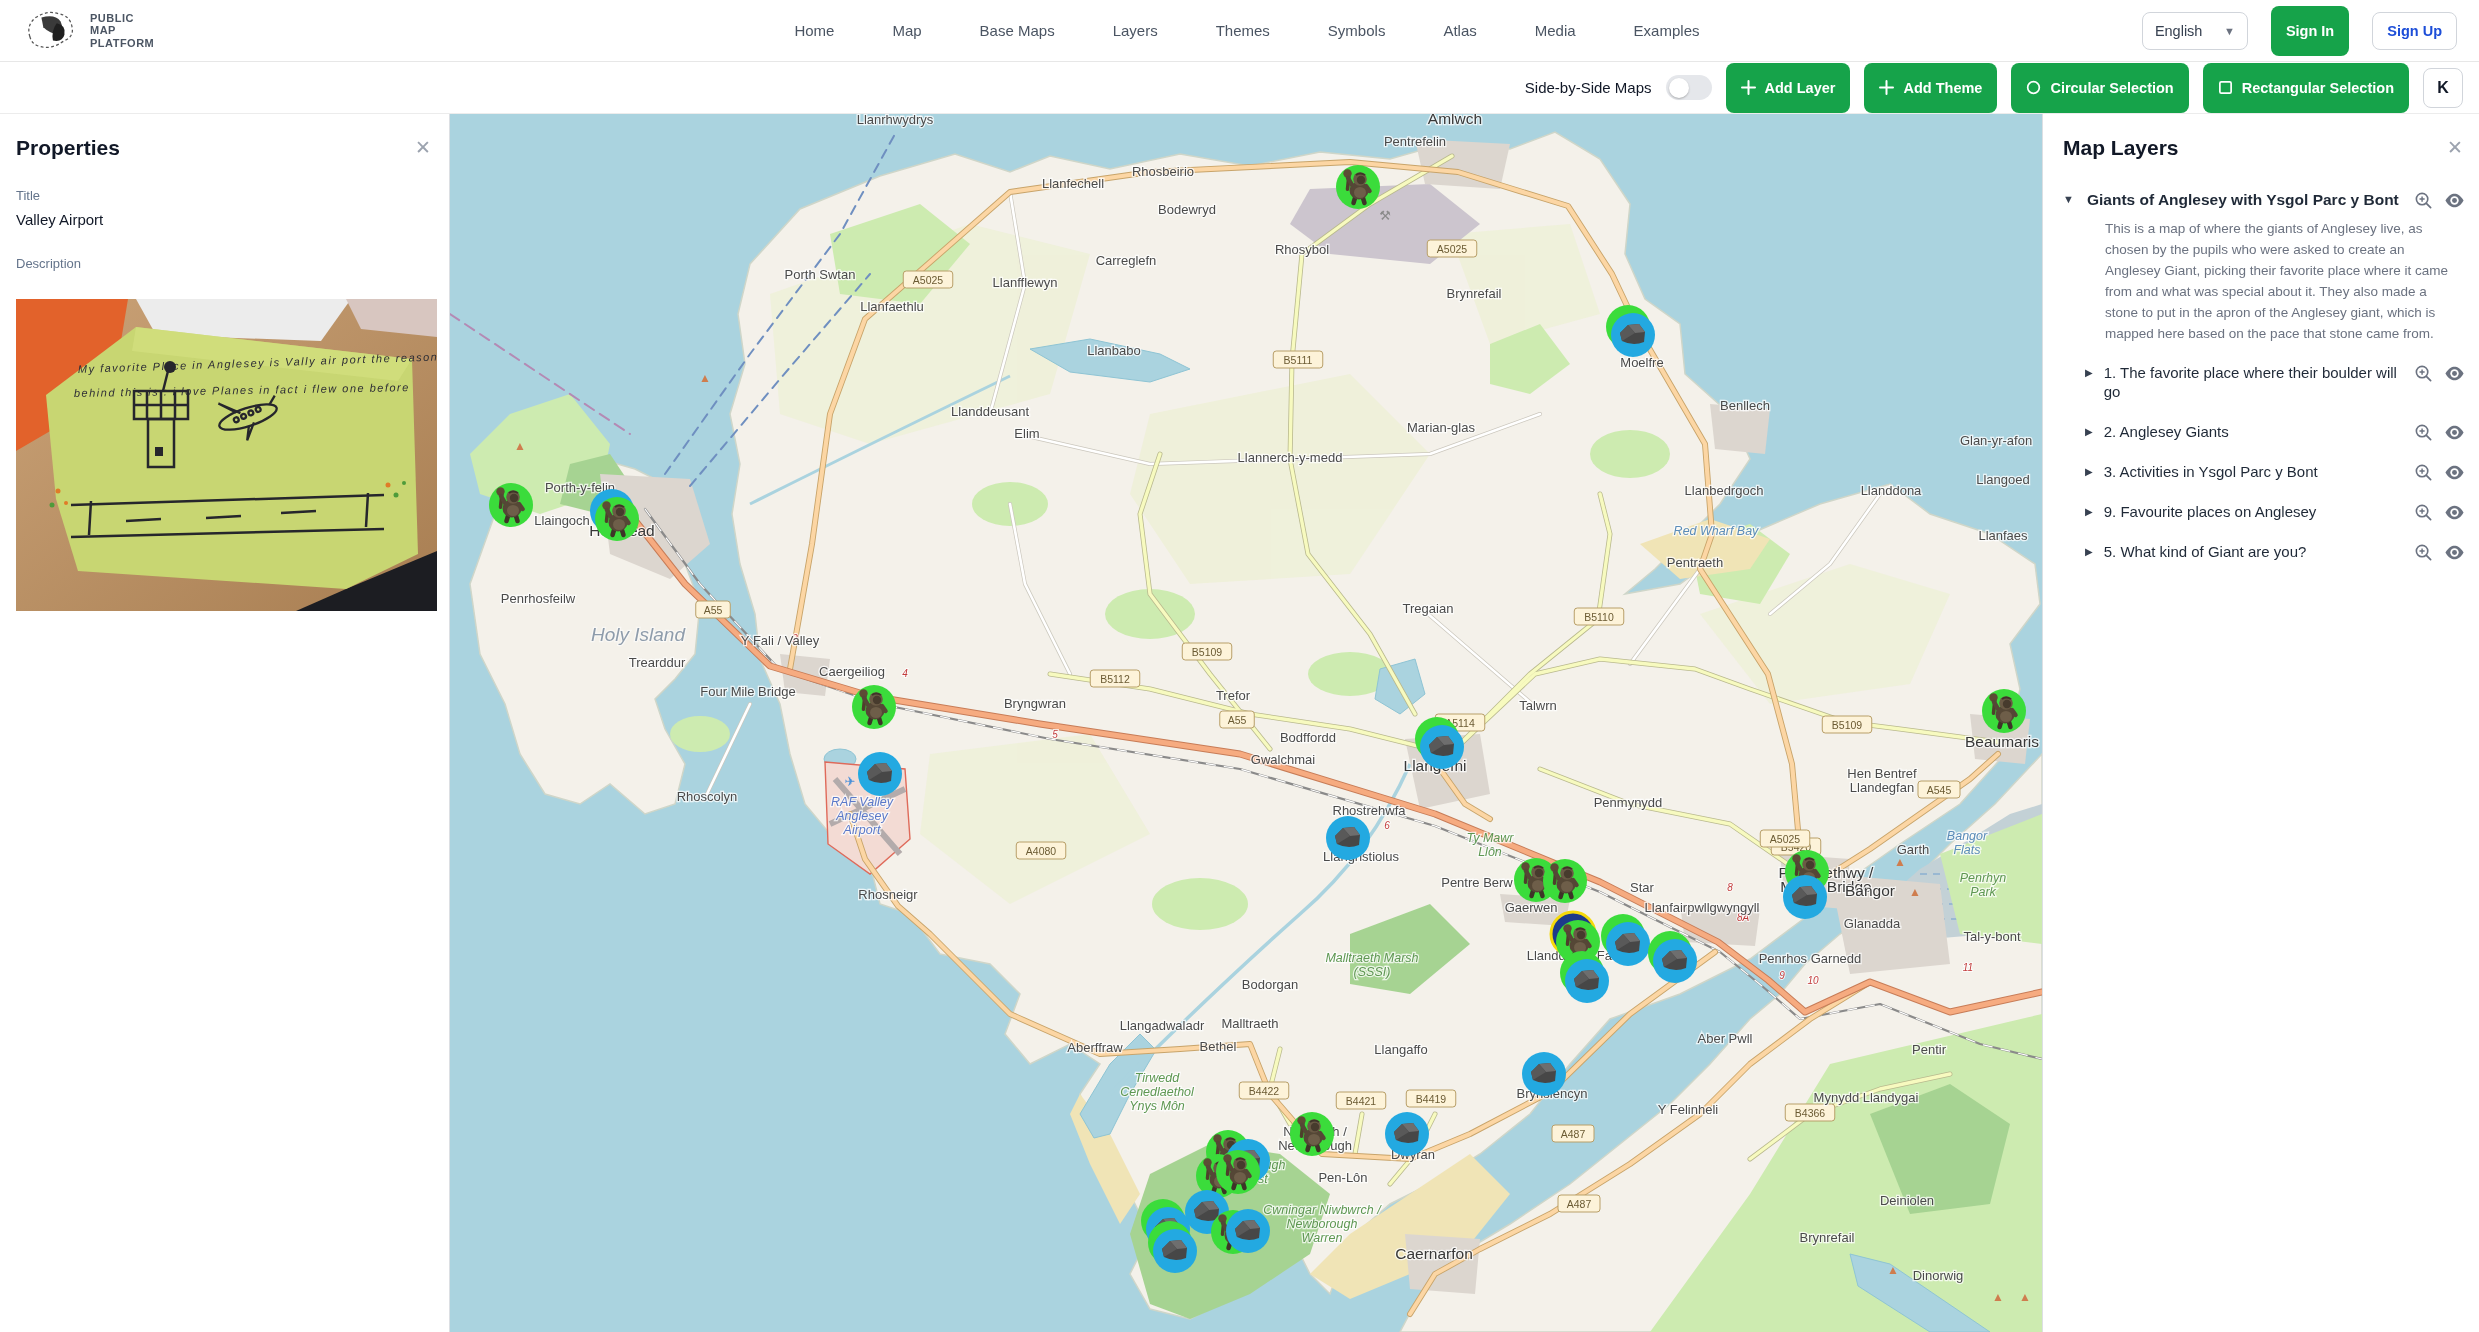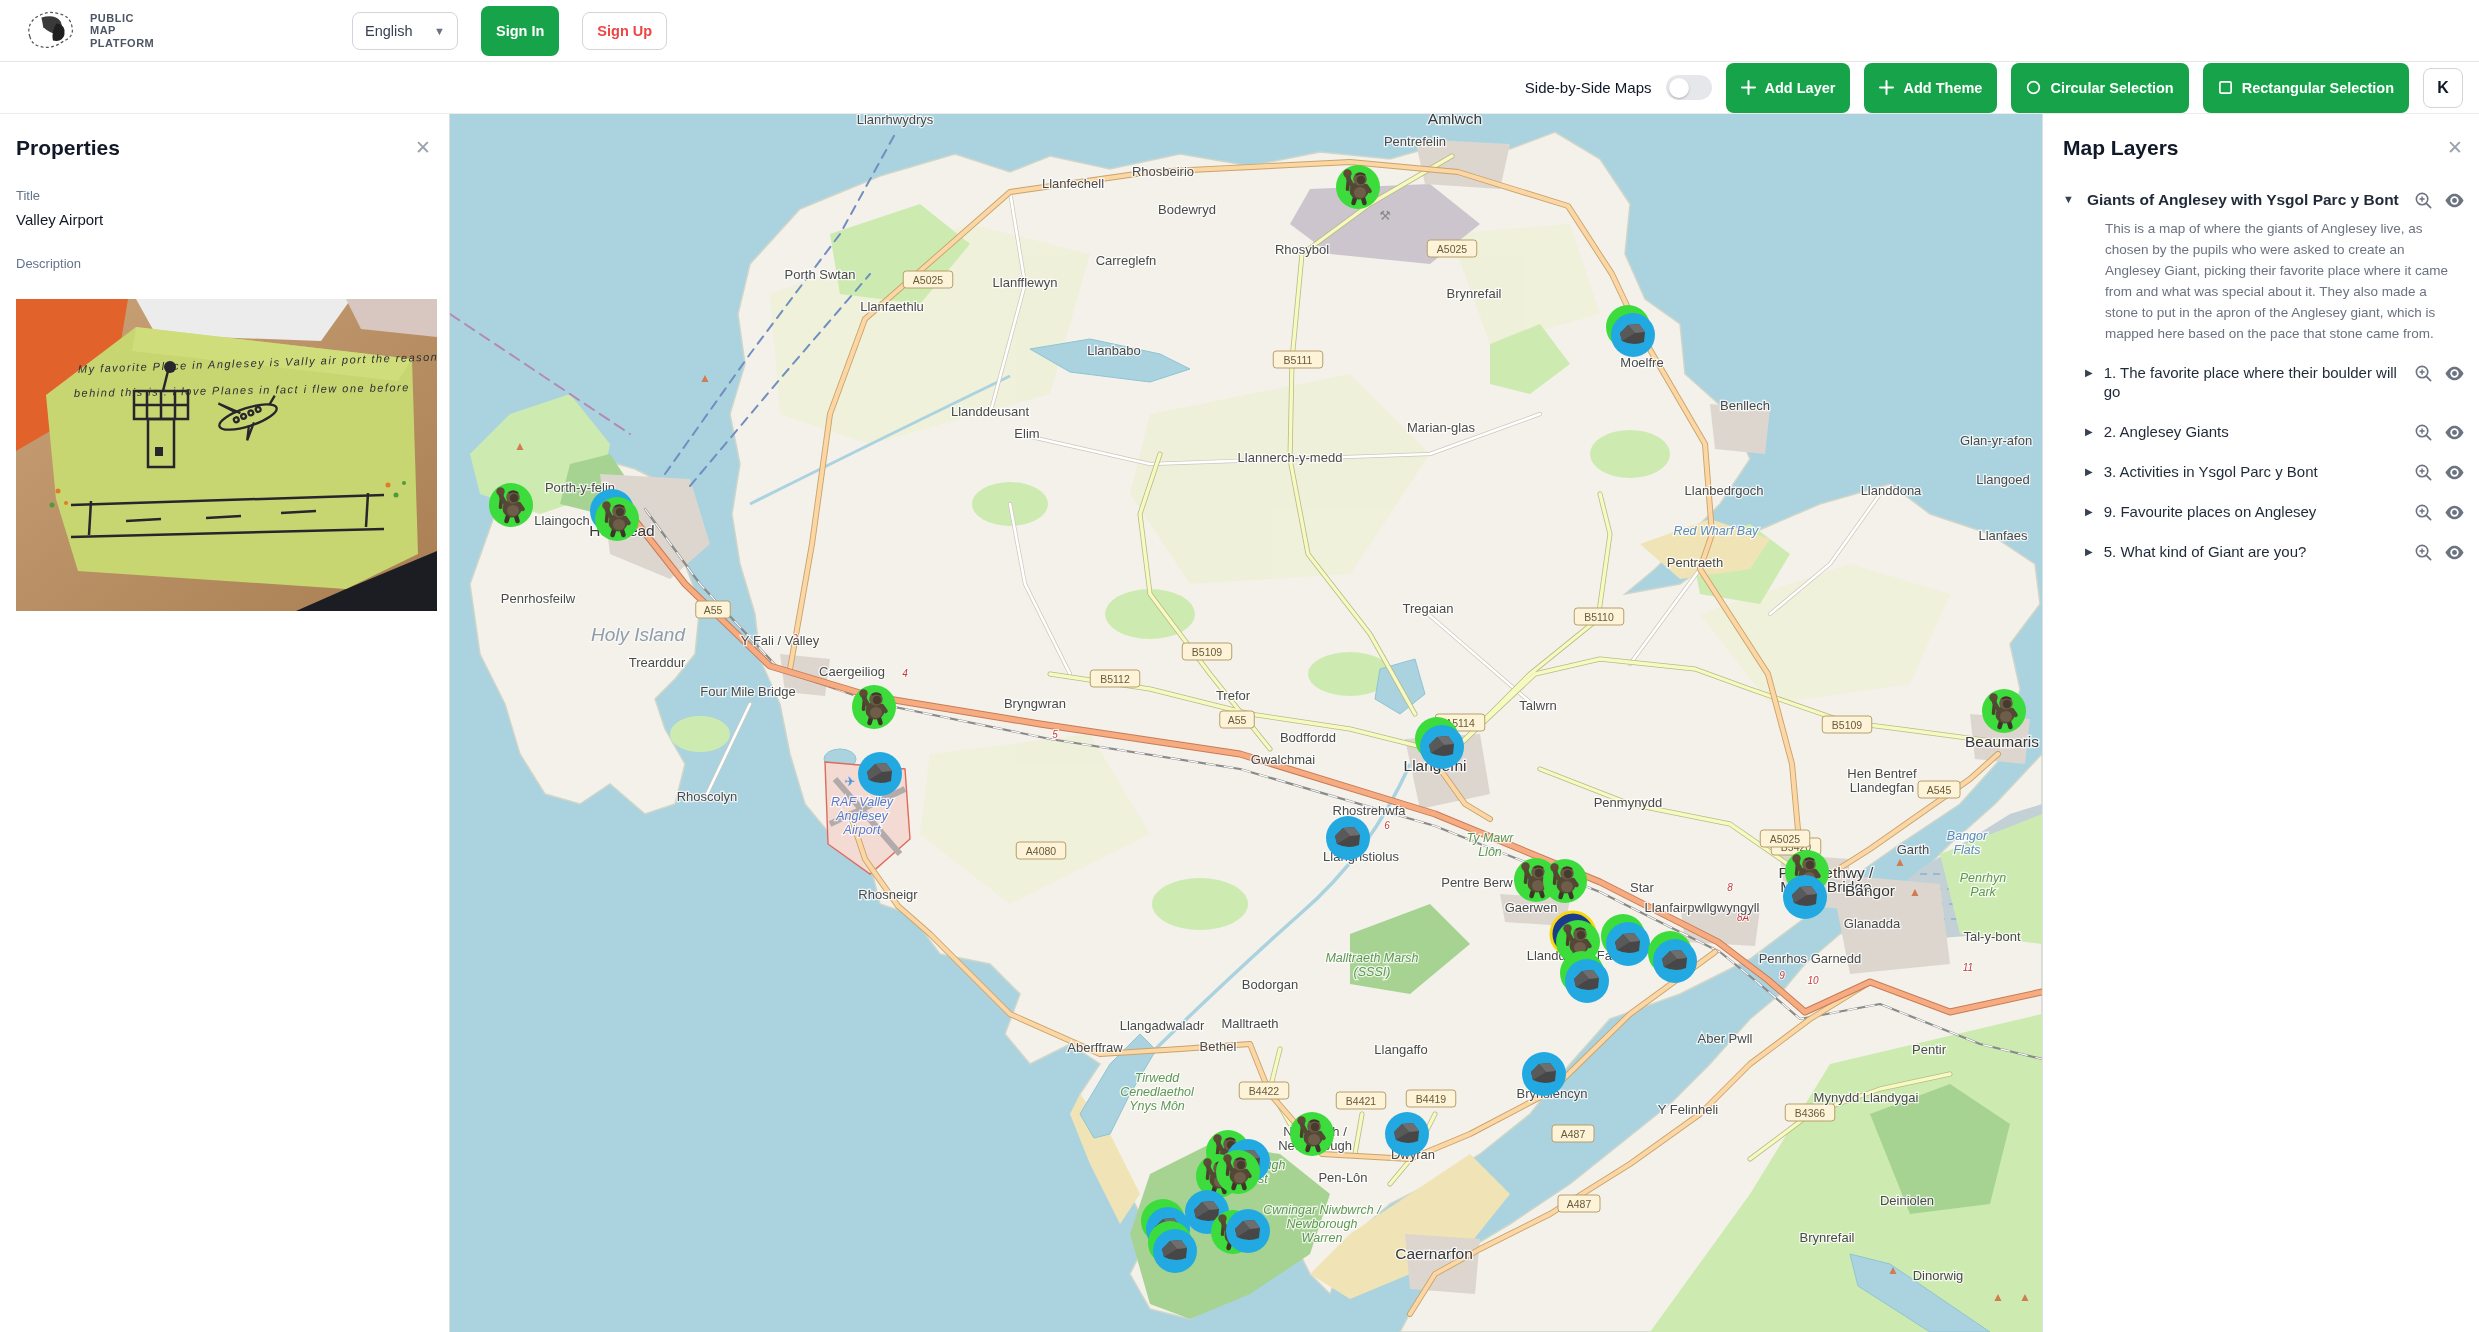--- a/index.html
+++ b/index.html
@@ -14,21 +14,21 @@
   .nav { flex:1; display:flex; justify-content:center; gap:58px; }
   .nav-item { font-size:15px; color:#4b5563; cursor:pointer; white-space:nowrap; }
   .header-right { display:flex; align-items:center; gap:23px; }
   .lang-select { width:106px; height:38px; border:1px solid #d1d5db; border-radius:8px;
                  display:flex; align-items:center; justify-content:space-between;
                  padding:0 12px; font-size:14.5px; color:#374151; background:#fff; cursor:pointer; }
   .chev { font-size:11px; color:#6b7280; }
   .btn-green { background:#16a34a; color:#fff; border:none; border-radius:8px; font-weight:700;
                font-size:14.5px; padding:0 15px; height:50px; display:flex; align-items:center; gap:9px;
                cursor:pointer; font-family:inherit; white-space:nowrap; }
-  .btn-outline { background:#fff; color:#ef4444; border:1px solid #d1d5db; border-radius:8px;
+  .btn-outline { background:#fff; color:#1d4ed8; border:1px solid #d1d5db; border-radius:8px;
                  font-weight:700; font-size:14.5px; padding:0 14px; height:38px; cursor:pointer;
                  font-family:inherit; white-space:nowrap; }
 
   
   .toolbar { height:52px; display:flex; align-items:center; justify-content:flex-end;
              gap:14px; padding:0 16px; background:#fff; border-bottom:1px solid #ececec; }
   .sbs-label { font-size:15px; color:#111827; }
   .toggle { width:46px; height:25px; border-radius:13px; background:#e5e7eb; position:relative; cursor:pointer; }
   .toggle .knob { position:absolute; top:2.5px; left:3px; width:20px; height:20px; border-radius:50%;
                   background:#fff; box-shadow:0 1px 2px rgba(0,0,0,.25); }
@@ -87,20 +87,31 @@
       <path d="M8,30 Q4,18 14,10 Q26,2 38,6 Q50,8 52,20 Q54,30 44,34 Q30,44 18,40 Q10,38 8,30 Z" fill="none" stroke="#555" stroke-width="1.3" stroke-dasharray="3 2.5"></path>
       <path d="M20,10 Q34,6 40,14 Q44,22 38,28 Q28,26 22,20 Z" fill="#3a3a3a"></path>
       <path d="M36,16 Q46,18 44,28 Q42,36 32,34 Q30,24 36,16 Z" fill="#1f1f1f"></path>
     </svg>
     <div class="logo-text">
       <div>PUBLIC</div>
       <div>MAP</div>
       <div>PLATFORM</div>
     </div>
   </div>
+  <nav class="nav">
+    <span class="nav-item">Home</span>
+    <span class="nav-item">Map</span>
+    <span class="nav-item">Base Maps</span>
+    <span class="nav-item">Layers</span>
+    <span class="nav-item">Themes</span>
+    <span class="nav-item">Symbols</span>
+    <span class="nav-item">Atlas</span>
+    <span class="nav-item">Media</span>
+    <span class="nav-item">Examples</span>
+  </nav>
   <div class="header-right">
     <div class="lang-select">
       <span>English</span>
       <span class="chev">▼</span>
     </div>
     <button class="btn-green">Sign In</button>
     <button class="btn-outline">Sign Up</button>
   </div>
 </header>
 

